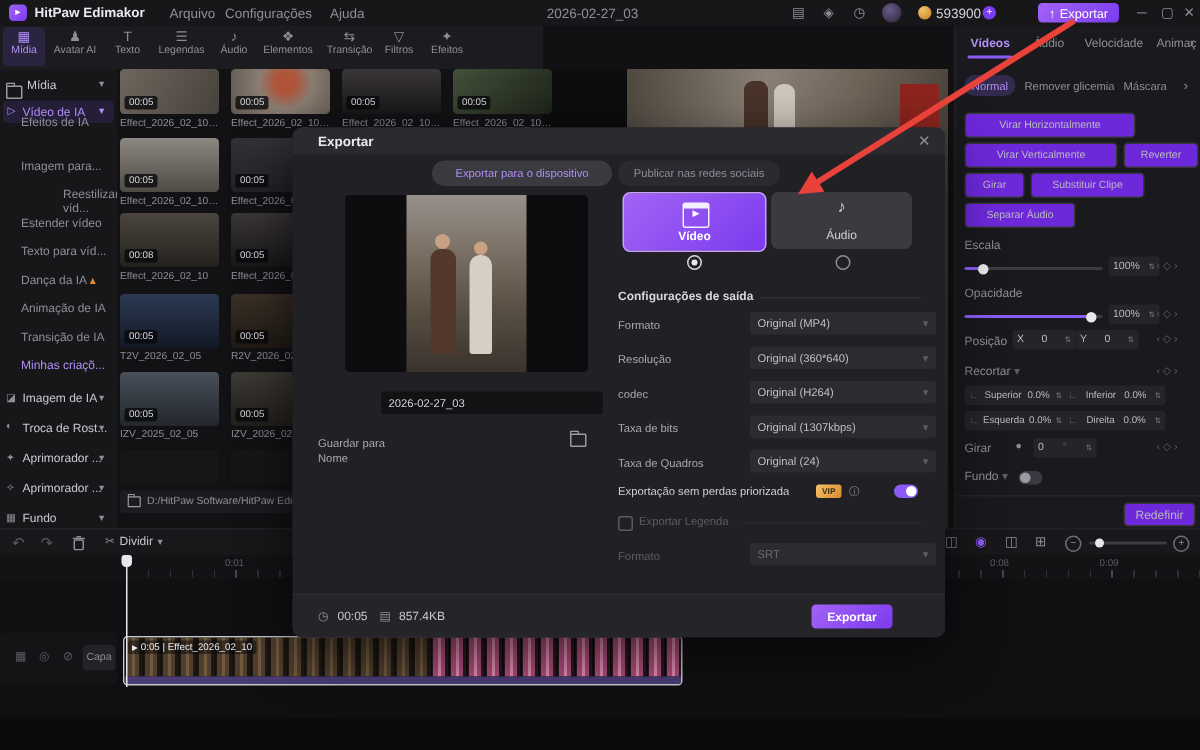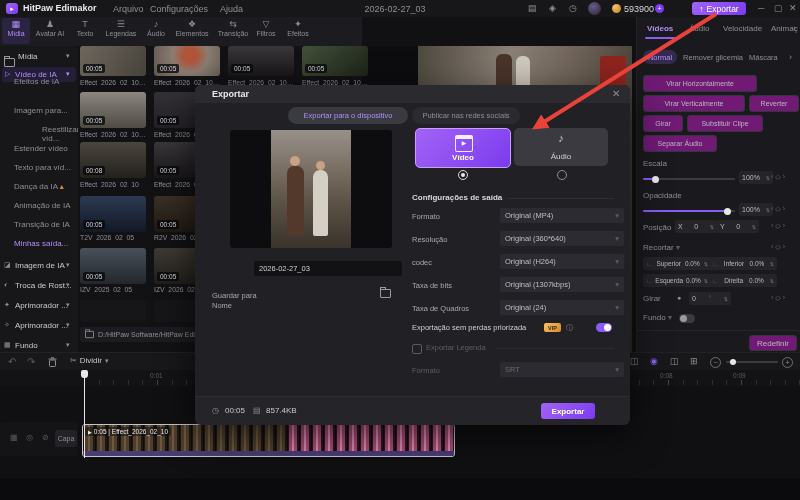--- a/index.html
+++ b/index.html
@@ -5,21 +5,21 @@
   html,body{margin:0;padding:0;background:#000;}
   .stage{position:relative;width:800px;height:500px;overflow:hidden;background:#111114;
     font-family:"Liberation Sans",sans-serif;color:#c9c9cf;-webkit-font-smoothing:antialiased;}
   .abs{position:absolute;}
   .t6{font-size:6.5px;} .t7{font-size:7px;} .t75{font-size:7.5px;} .t8{font-size:8px;} .t9{font-size:9px;} .t10{font-size:10px;}
   .txt{color:#c9c9cf;} .dim{color:#8e8e96;} .dimmer{color:#5c5c64;} .bright{color:#e9e9ee;}
   .purple{color:#b18ff5;} .bold{font-weight:bold;}
   .nowrap{white-space:nowrap;}
   .ell{white-space:nowrap;overflow:hidden;text-overflow:ellipsis;}
   .pill{border-radius:9px;display:flex;align-items:center;justify-content:center;}
-  .ibtn{background:#701a75;border:1px solid #35353b;border-radius:3px;color:#b9b9c0;
+  .ibtn{background:#6d28d9;border:1px solid #35353b;border-radius:3px;color:#b9b9c0;
     display:flex;align-items:center;justify-content:center;gap:3px;font-size:7px;}
   .sel{background:#2b2b31;border-radius:2px;color:#bfbfc6;font-size:7.5px;display:flex;
     align-items:center;justify-content:space-between;padding:0 5px;}
   .valbox{background:#242429;border-radius:2px;color:#b9b9c0;font-size:7px;display:flex;
     align-items:center;justify-content:space-between;padding:0 3px;}
   .thumb{position:absolute;border-radius:3px;overflow:hidden;}
   .badge{position:absolute;left:3px;bottom:3px;background:rgba(8,8,10,.78);color:#d8d8dc;
     font-size:6.5px;padding:0 3px;border-radius:2px;line-height:9px;}
   .mlabel{position:absolute;width:66px;font-size:6.8px;color:#8e8e96;white-space:nowrap;
     overflow:hidden;text-overflow:ellipsis;}
@@ -149,21 +149,21 @@
       <span class="abs t7 purple" style="left:64px;top:3px;">▾</span>
     </div>
     <span class="abs t8 dim" style="left:14px;top:31px;">Efeitos de IA</span>
     <span class="abs t8 dim" style="left:14px;top:60px;">Imagem para...</span>
     <span class="abs t8 dim" style="left:2px;top:79px;padding-left:40px;">Reestilizar víd...</span>
     <span class="abs t8 dim" style="left:14px;top:98px;">Estender vídeo</span>
     <span class="abs t8 dim" style="left:14px;top:117px;">Texto para víd...</span>
     <span class="abs t8 dim nowrap" style="left:14px;top:136px;"><span>Dança da IA</span> <span style="color:#e08a3a;">▴</span></span>
     <span class="abs t8 dim" style="left:14px;top:155px;">Animação de IA</span>
     <span class="abs t8 dim" style="left:14px;top:174px;">Transição de IA</span>
-    <span class="abs t8 purple" style="left:14px;top:193px;">Minhas saída...</span>
+    <span class="abs t8 purple" style="left:14px;top:193px;">Minhas criaçõ...</span>
     <div class="abs" style="left:4px;top:213px;width:70px;height:14px;">
       <span class="abs t7 dim" style="left:0;top:2px;">◪</span>
       <span class="abs t8 txt" style="left:11px;top:2px;">Imagem de IA</span>
       <span class="abs t7 dim" style="left:62px;top:2px;">▾</span>
     </div>
     <div class="abs" style="left:4px;top:233px;width:70px;height:14px;">
       <span class="abs t7 dim" style="left:0;top:2px;">◐</span>
       <span class="abs t8 txt" style="left:11px;top:2px;">Troca de Rost...</span>
       <span class="abs t7 dim" style="left:62px;top:2px;">▾</span>
     </div>

